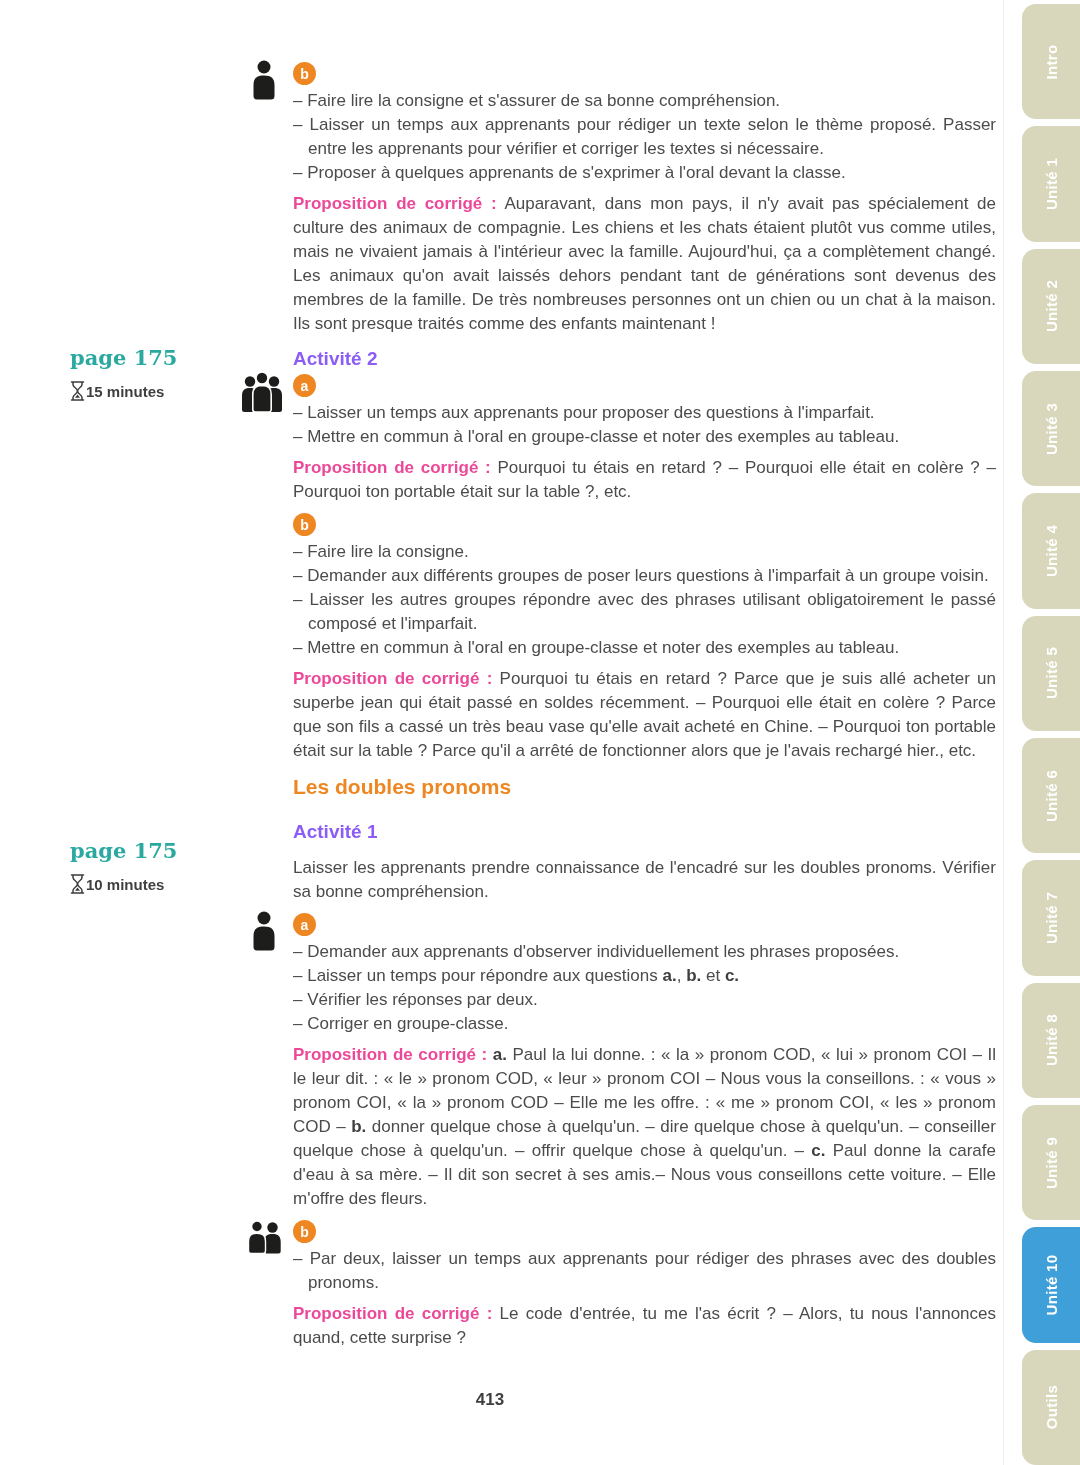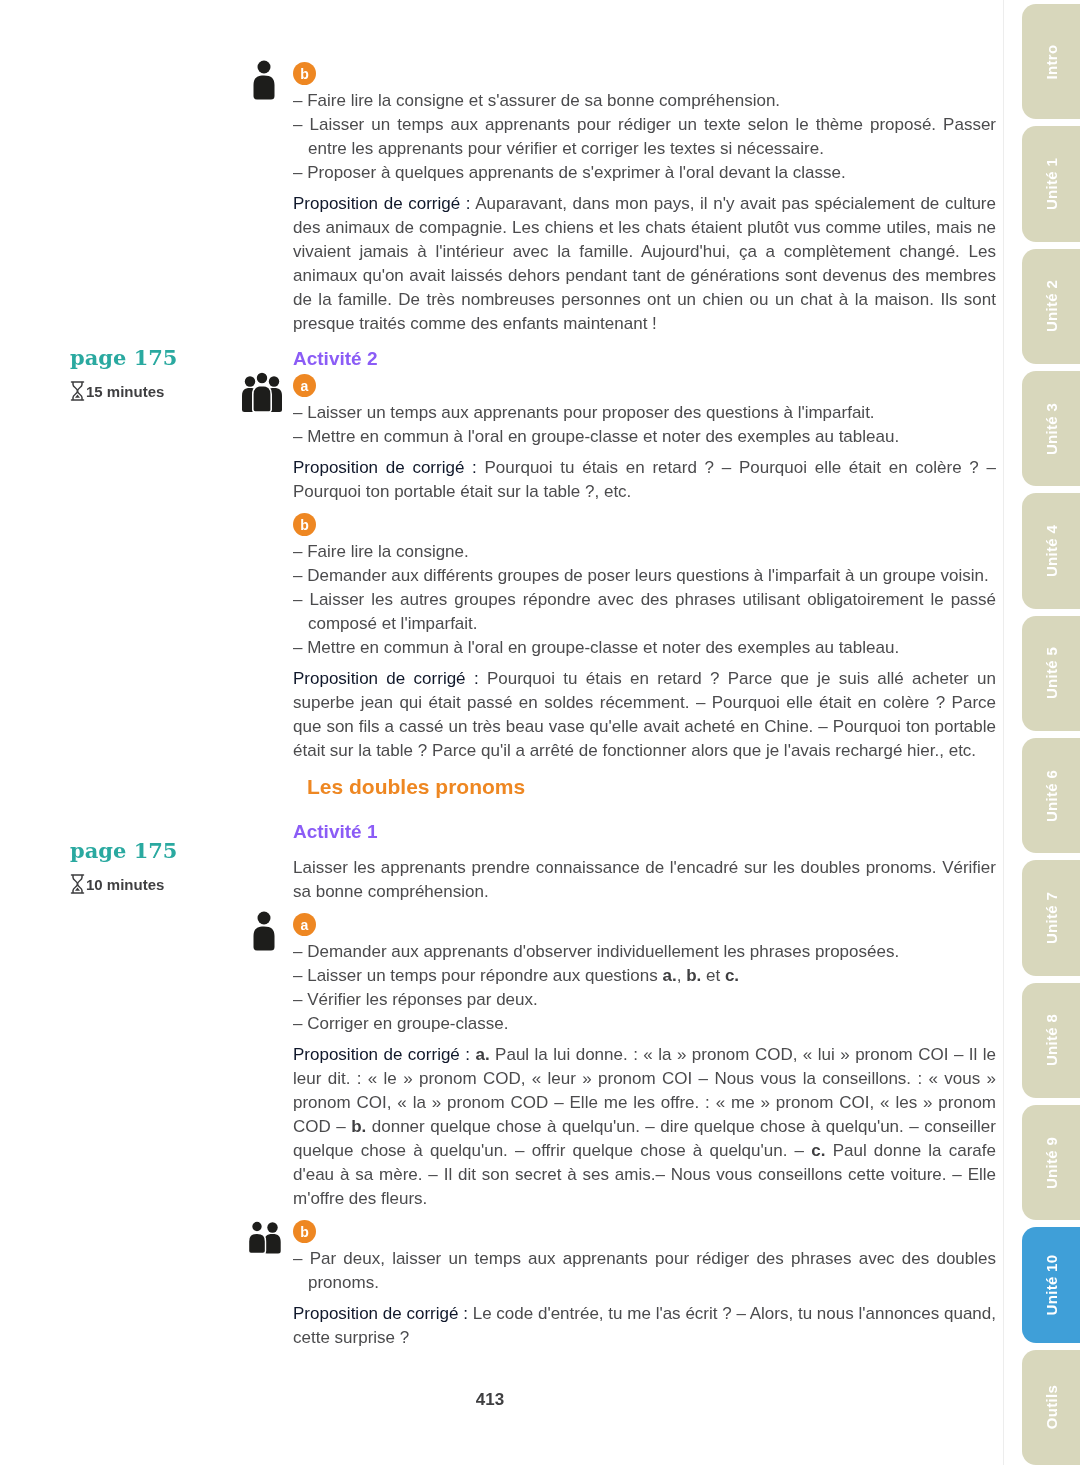--- a/index.html
+++ b/index.html
@@ -31,24 +31,24 @@
     font-family:"DejaVu Serif", serif; font-weight:bold; font-size:21px; color:#2aa9a0;
   }
   .duration { display:flex; align-items:center; gap:1px; margin-top:11px;
     font-size:15px; font-weight:bold; color:#3f3f41; }
 
   
   .content { position:absolute; left:293px; top:62px; width:703px; font-size:17px; line-height:24px; }
   .bullet { padding-left:15px; text-indent:-15px; text-align:justify; }
   .intro-p { text-align:justify; margin-top:12px; }
   .prop { text-align:justify; margin-top:7px; }
-  .prop-label { color:#0f172a; font-weight:normal; }
+  .prop-label { color:#ec4899; font-weight:bold; }
   b { color:#3f3f41; }
   .h-act { color:#8b5cf6; font-size:19px; line-height:24px; font-weight:bold; margin:11px 0 3px; }
-  .h-sec { color:#ee8722; font-size:21px; line-height:26px; font-weight:bold; margin:11px 14px 0; }
+  .h-sec { color:#ee8722; font-size:21px; line-height:26px; font-weight:bold; margin:11px 0 0; }
 
   .step { position:relative; height:24px; margin:9px 0 3px; }
   .step.first { margin-top:0; }
   .badge {
     display:inline-flex; width:23px; height:23px; border-radius:50%; background:#ee8722;
     color:#fff; font-weight:bold; font-size:14px; align-items:center; justify-content:center;
     vertical-align:top;
   }
   .icon-slot { position:absolute; top:-2px; }
   .icon-solo  { left:-42px; }

